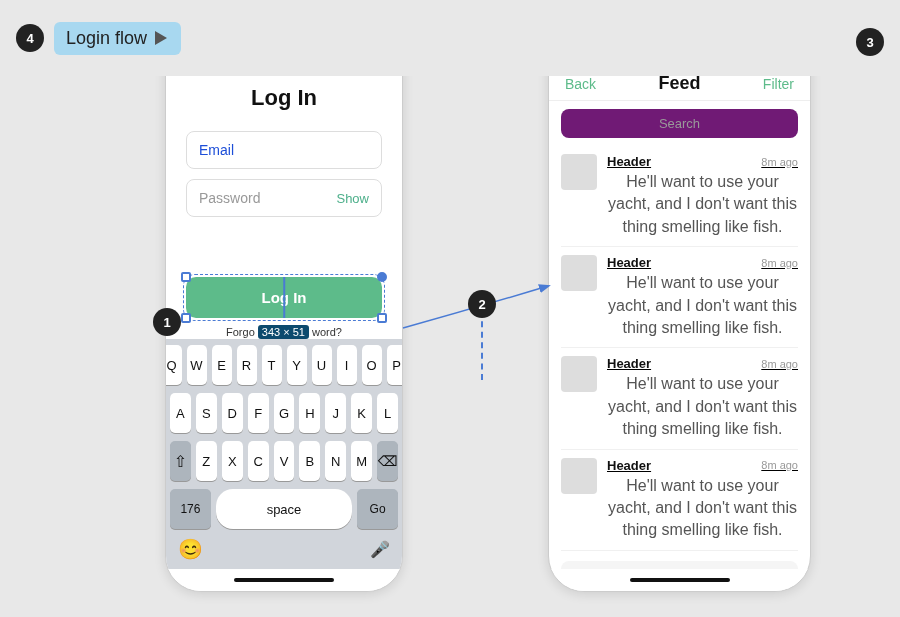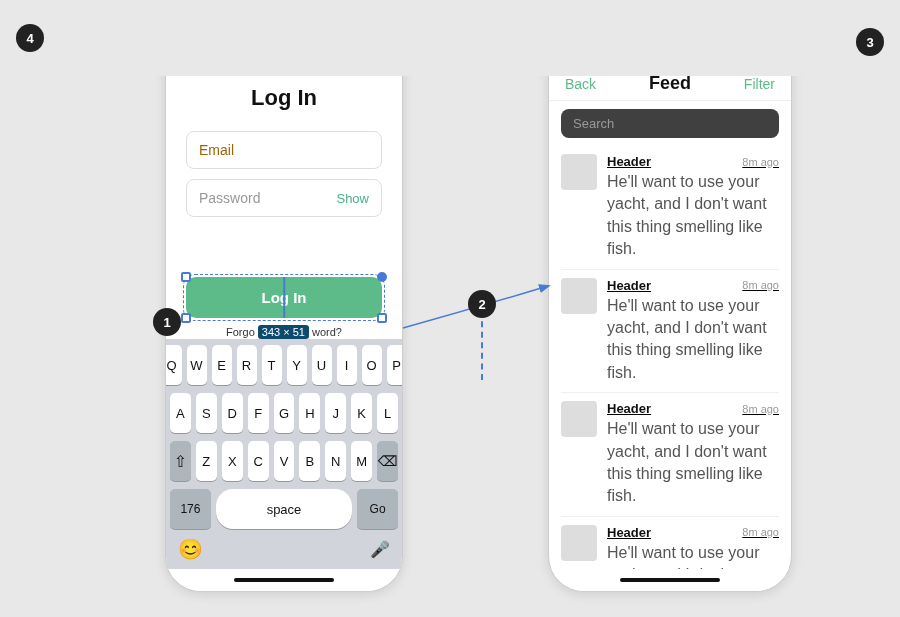--- a/index.html
+++ b/index.html
@@ -71,22 +71,23 @@
       overflow: hidden;
       box-shadow: 0 2px 12px rgba(0,0,0,0.12);
     }
     .phone-left {
       left: 165px;
       width: 238px;
       height: 572px;
     }
     .phone-right {
       left: 548px;
-      width: 244px;
+      width: 263px;
       height: 572px;
+      text-align: center;
     }
 
     
     .status-bar {
       height: 44px;
       background: #000;
       border-radius: 30px 30px 0 0;
       display: flex;
       align-items: center;
       justify-content: space-between;
@@ -144,21 +145,21 @@
       font-size: 22px;
       font-weight: 600;
       color: #111;
       margin-bottom: 20px;
     }
     .input-field {
       border: 1px solid #ddd;
       border-radius: 8px;
       padding: 10px 12px;
       font-size: 14px;
-      color: #a16207;
+      color: #1d4ed8;
       margin-bottom: 10px;
       width: 100%;
     }
     .password-field {
       border: 1px solid #ddd;
       border-radius: 8px;
       padding: 10px 12px;
       font-size: 14px;
       color: #999;
       margin-bottom: 10px;
@@ -373,21 +374,21 @@
       font-size: 18px;
       font-weight: 700;
       color: #111;
     }
     .feed-filter {
       color: #5dbb8a;
       font-size: 14px;
     }
     .feed-search {
       margin: 8px 12px;
-      background: #404040;
+      background: #701a75;
       border-radius: 8px;
       padding: 7px 12px;
       font-size: 13px;
       color: #999;
     }
     .feed-list {
       padding: 0 12px;
     }
     .feed-item {
       display: flex;
@@ -456,20 +457,24 @@
       height: 80px;
       border-left: 2px dashed #4a7bd4;
       z-index: 14;
     }
   </style>
 </head>
 <body>
 
 <div class="top-bar">
   <div class="badge-circle">4</div>
+  <div class="flow-label-box">
+    <span class="flow-label-text">Login flow</span>
+    <div class="play-icon"></div>
+  </div>
 </div>
 
 <div class="screen-label" style="left: 265px;">Log In</div>
 
 <div class="screen-label" style="left: 650px;">Feed</div>
 
 <div class="badge-3">3</div>
 
 <div class="phone-frame phone-left">
 

